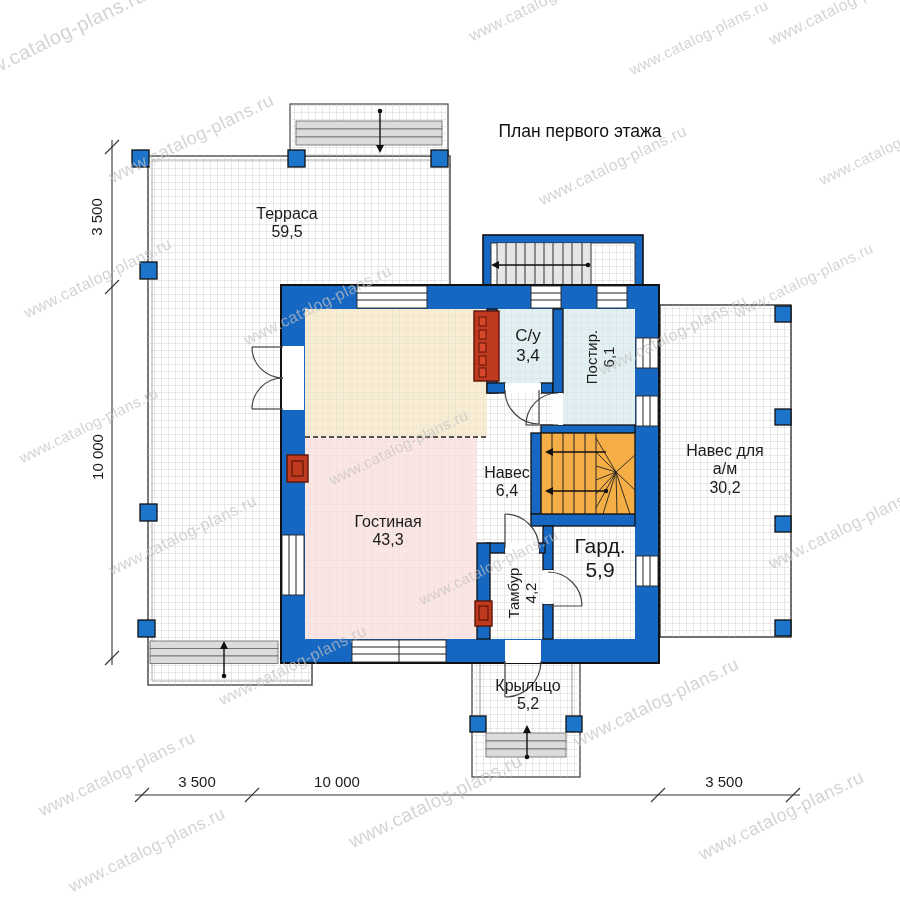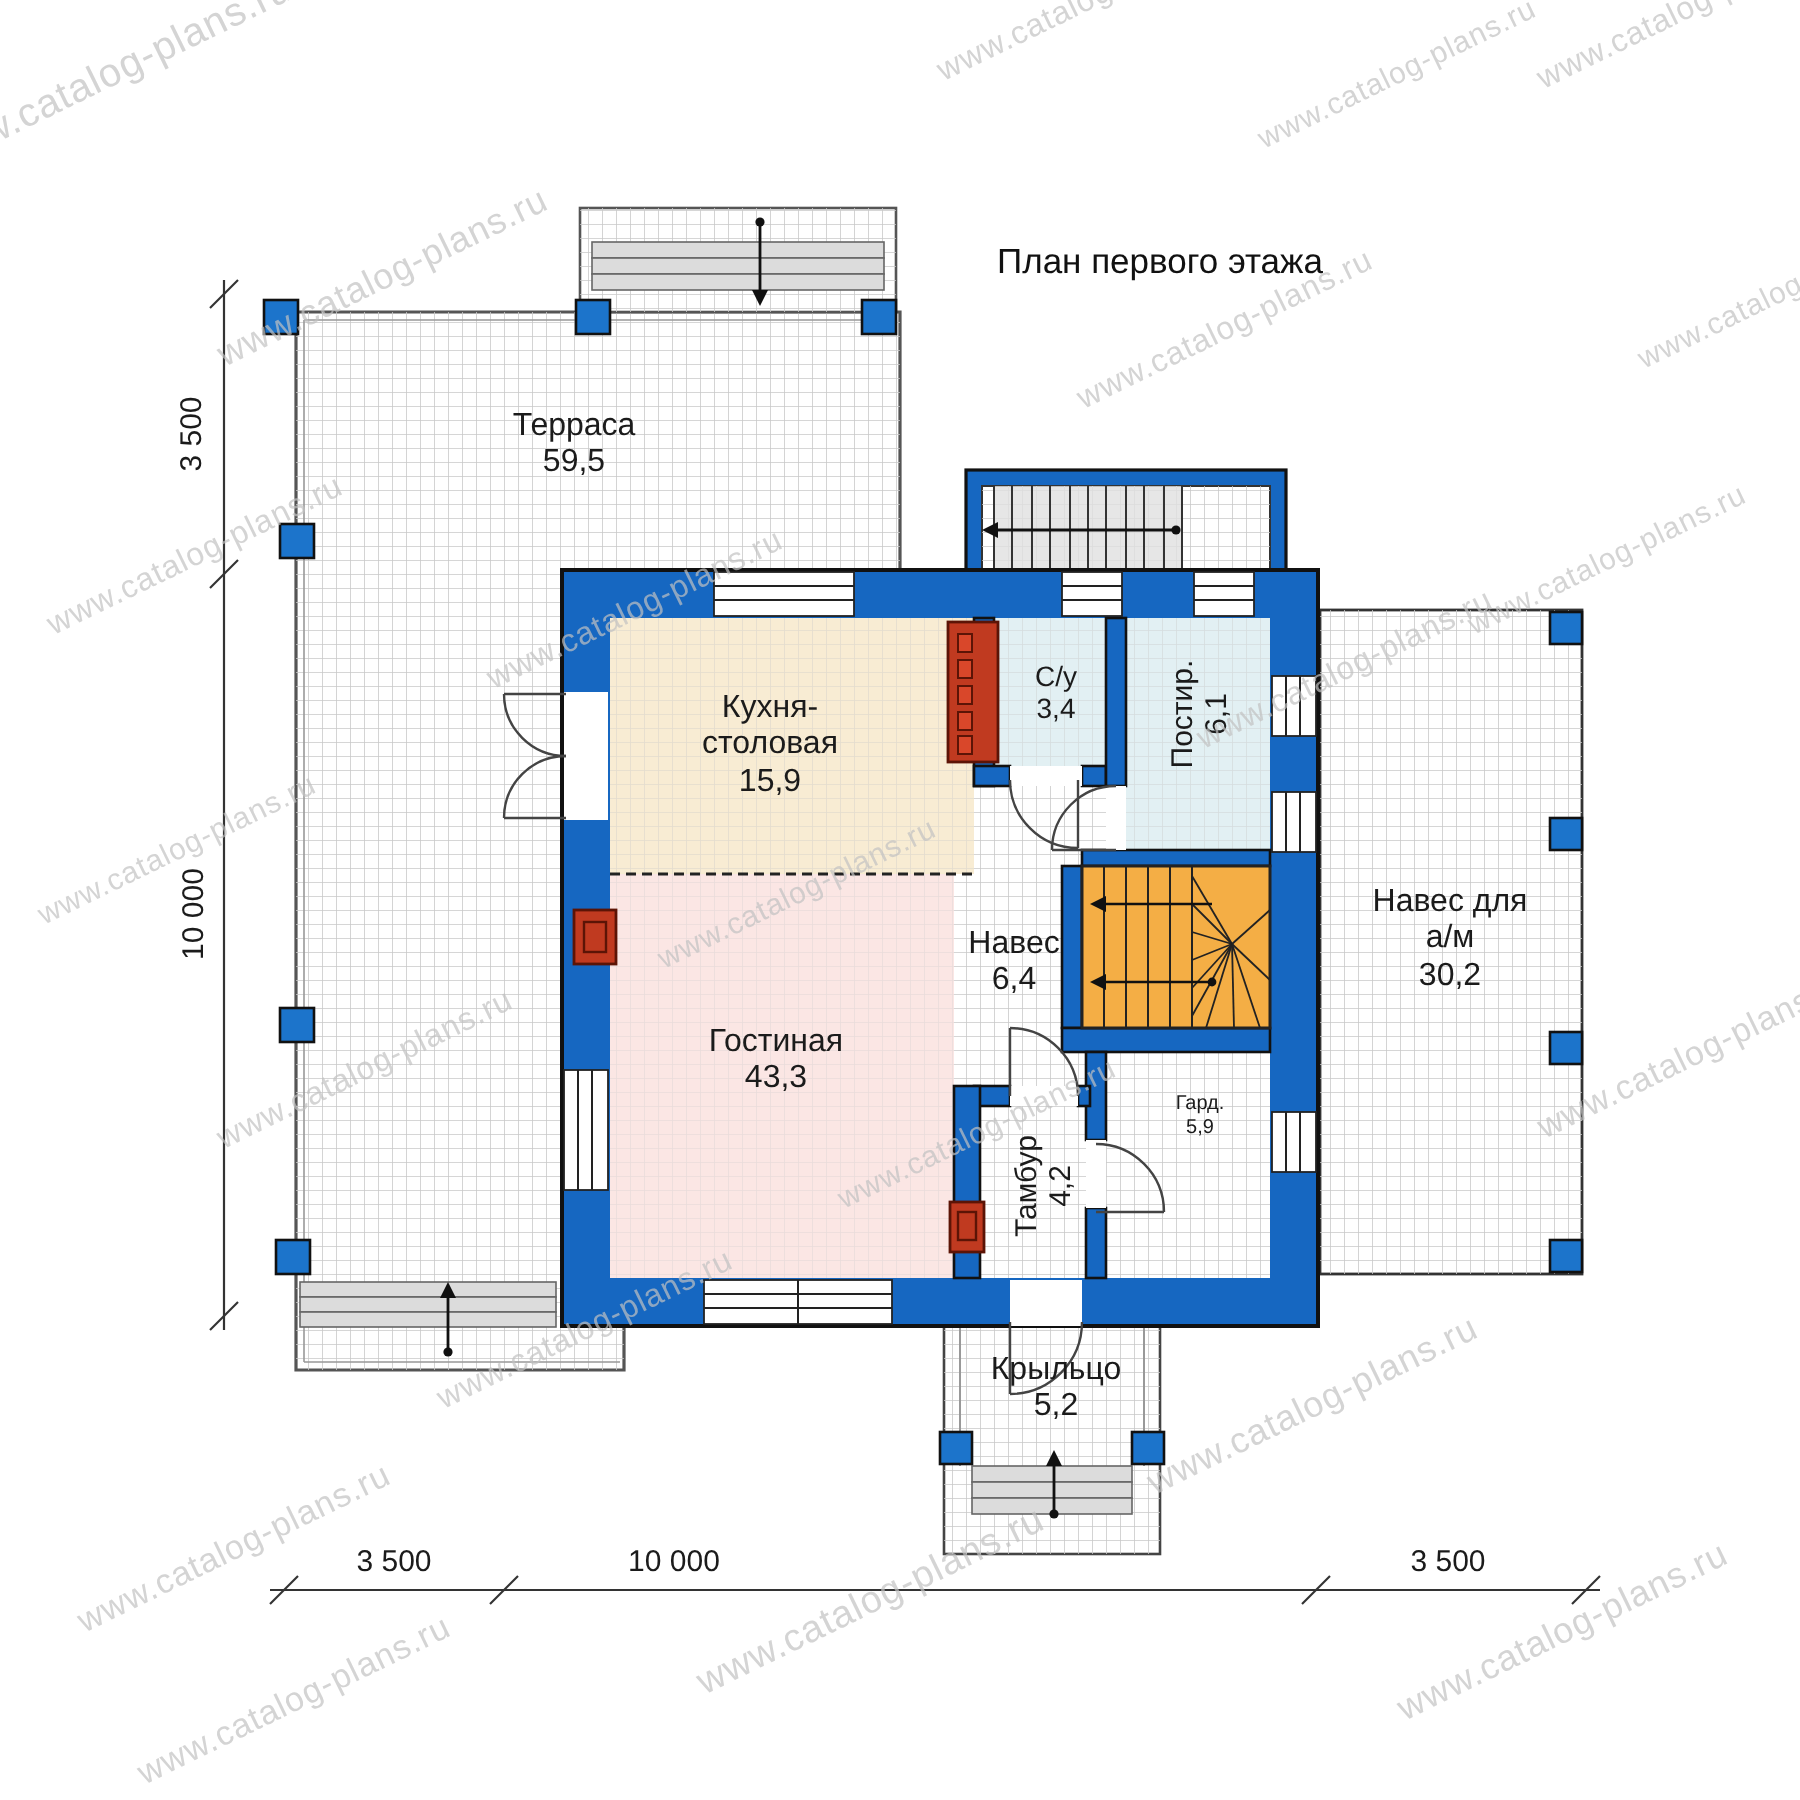--- a/index.html
+++ b/index.html
@@ -301,26 +301,22 @@
     </g>
   </svg>
 
   <div class="title" style="left:580px;top:131px">План первого этажа</div>
 
   <div class="lbl" style="left:287px;top:223px">
     <div>Терраса</div>
     <div>59,5</div>
   </div>
 
-  <div class="lbl wrap" style="left:385px;top:373px;width:96px">
-    <div>Кухня-столовая</div>
-    <div>15,9</div>
-  </div>
-
-  <div class="lbl" style="left:528px;top:346px;font-size:14px">
+
+  <div class="lbl" style="left:528px;top:346px;font-size:17px">
     <div>С/у</div>
     <div>3,4</div>
   </div>
 
   <div class="lbl vert" style="left:600px;top:357px;font-size:15px">
     <div>Постир.</div>
     <div>6,1</div>
   </div>
 
   <div class="lbl" style="left:507px;top:482px">
@@ -331,21 +327,21 @@
   <div class="lbl" style="left:388px;top:531px">
     <div>Гостиная</div>
     <div>43,3</div>
   </div>
 
   <div class="lbl vert" style="left:522px;top:593px;font-size:15px">
     <div>Тамбур</div>
     <div>4,2</div>
   </div>
 
-  <div class="lbl" style="left:600px;top:558px;font-size:10px">
+  <div class="lbl" style="left:600px;top:558px;font-size:21px">
     <div>Гард.</div>
     <div>5,9</div>
   </div>
 
   <div class="lbl wrap" style="left:725px;top:470px;width:88px">
     <div>Навес для а/м</div>
     <div>30,2</div>
   </div>
 
   <div class="lbl" style="left:528px;top:695px">

